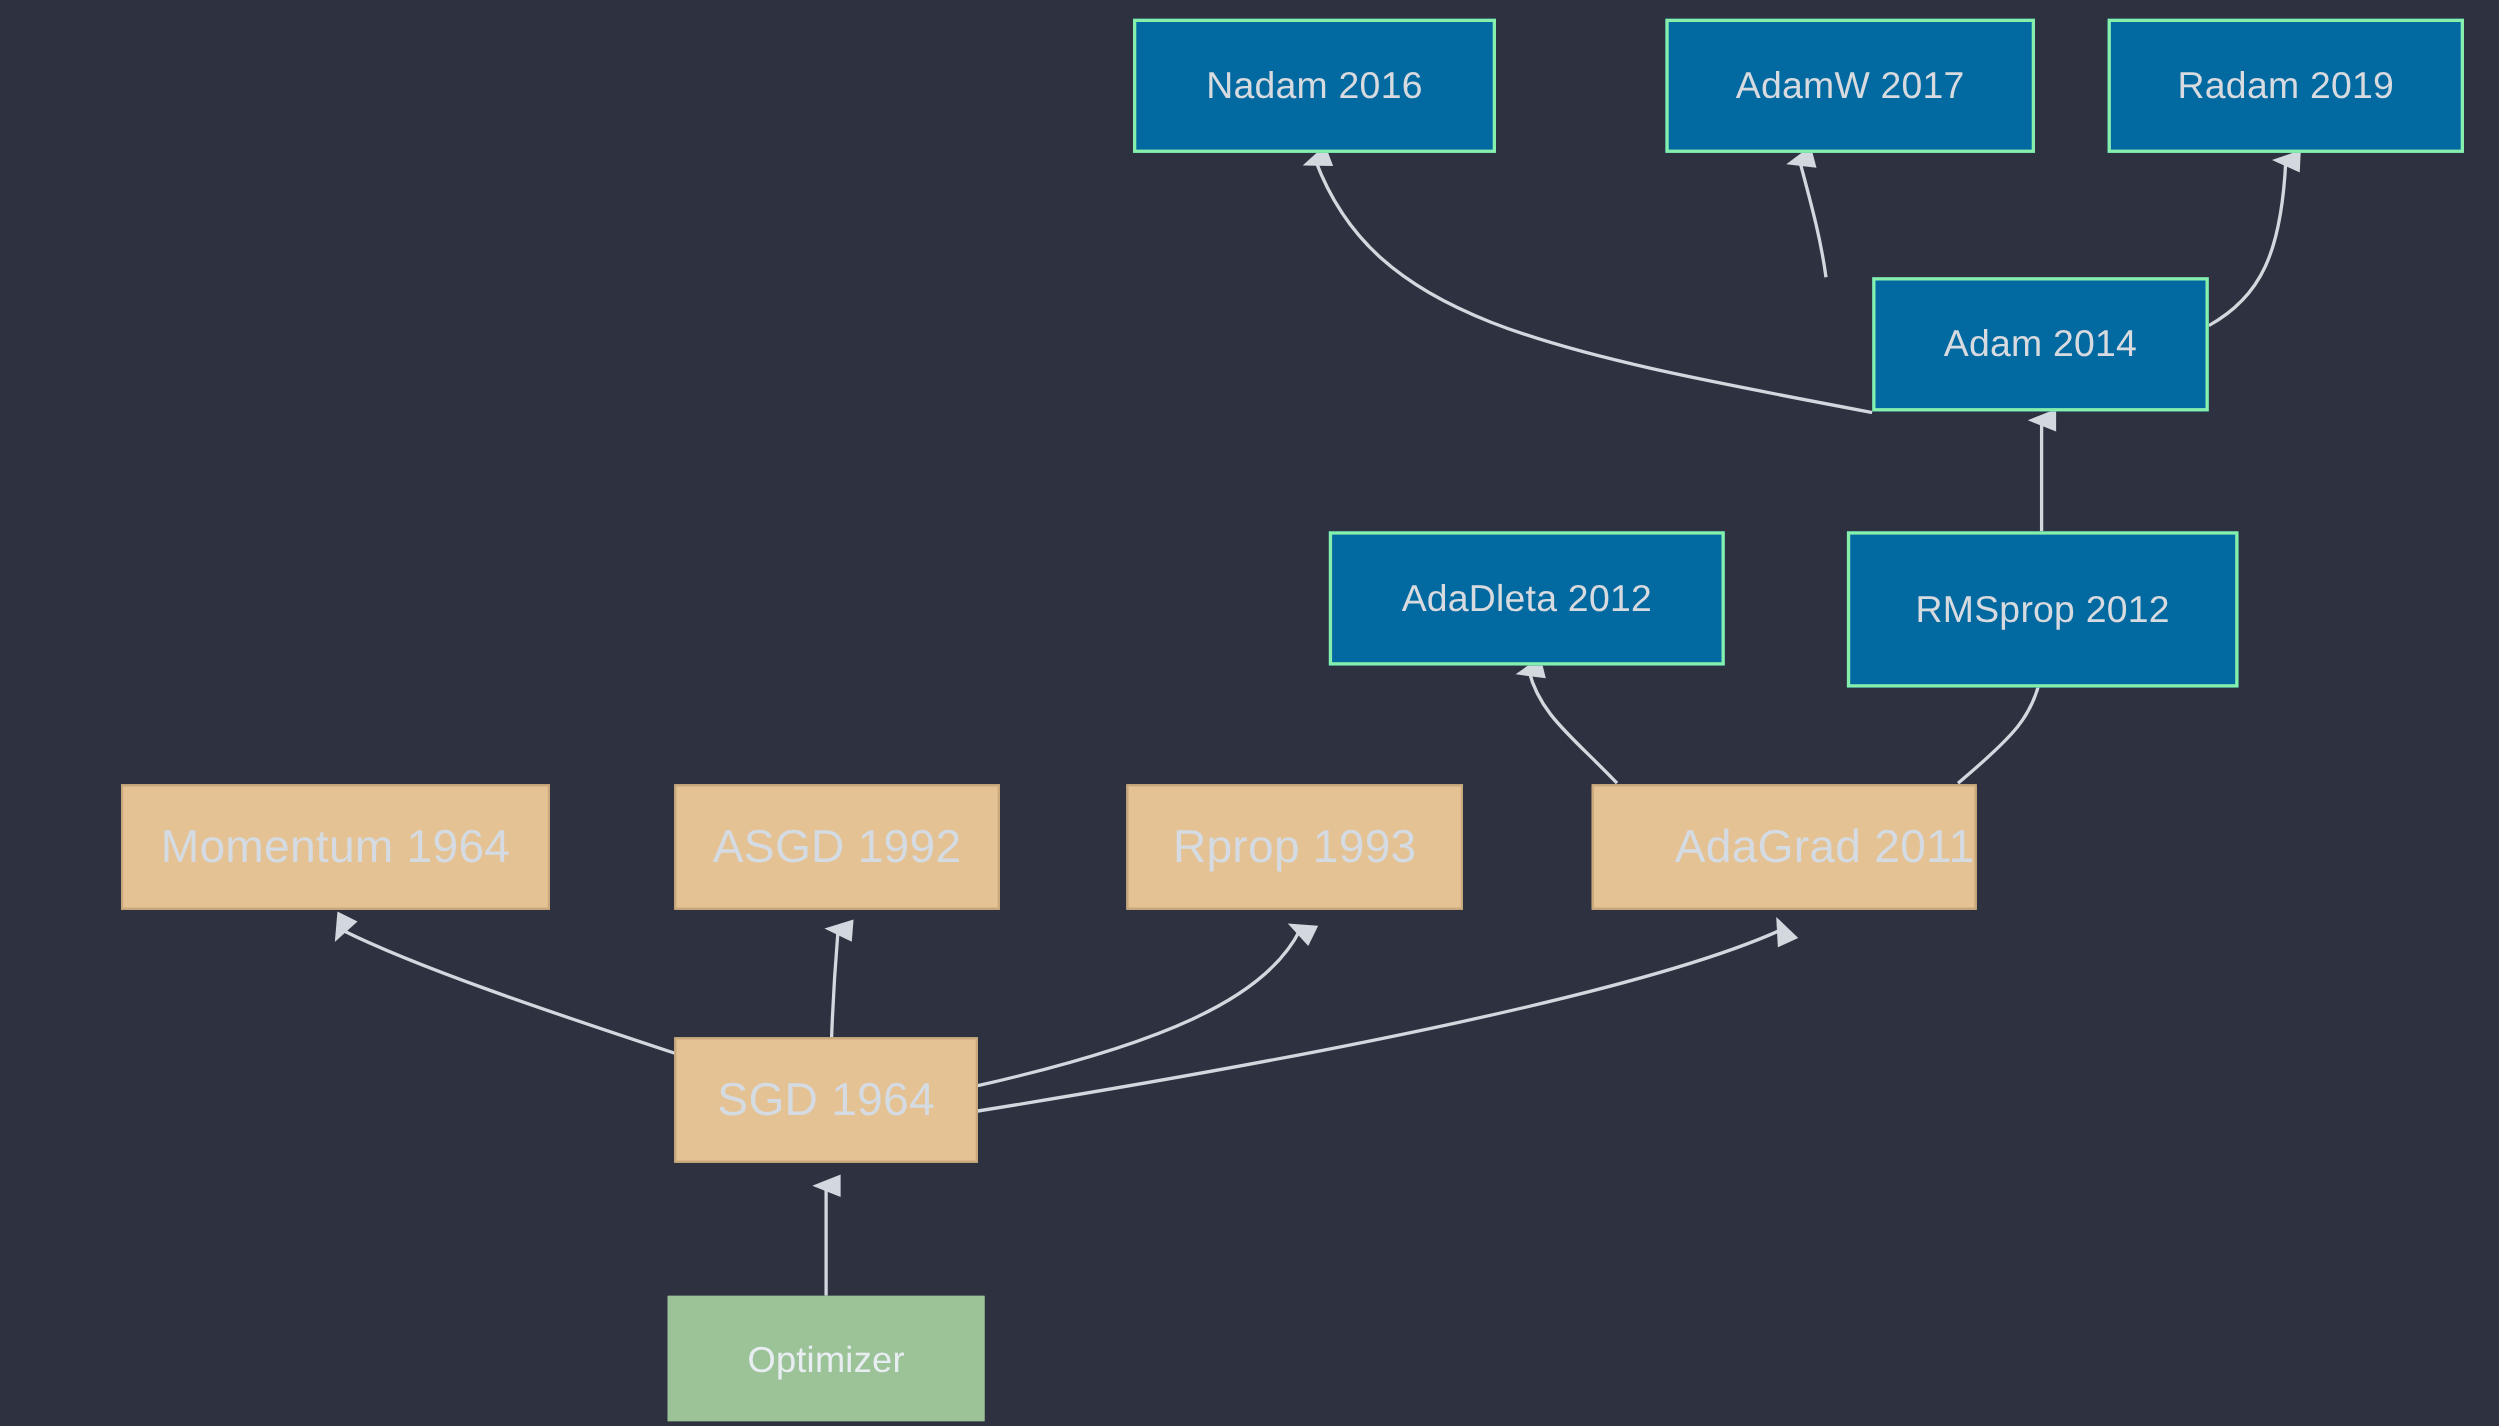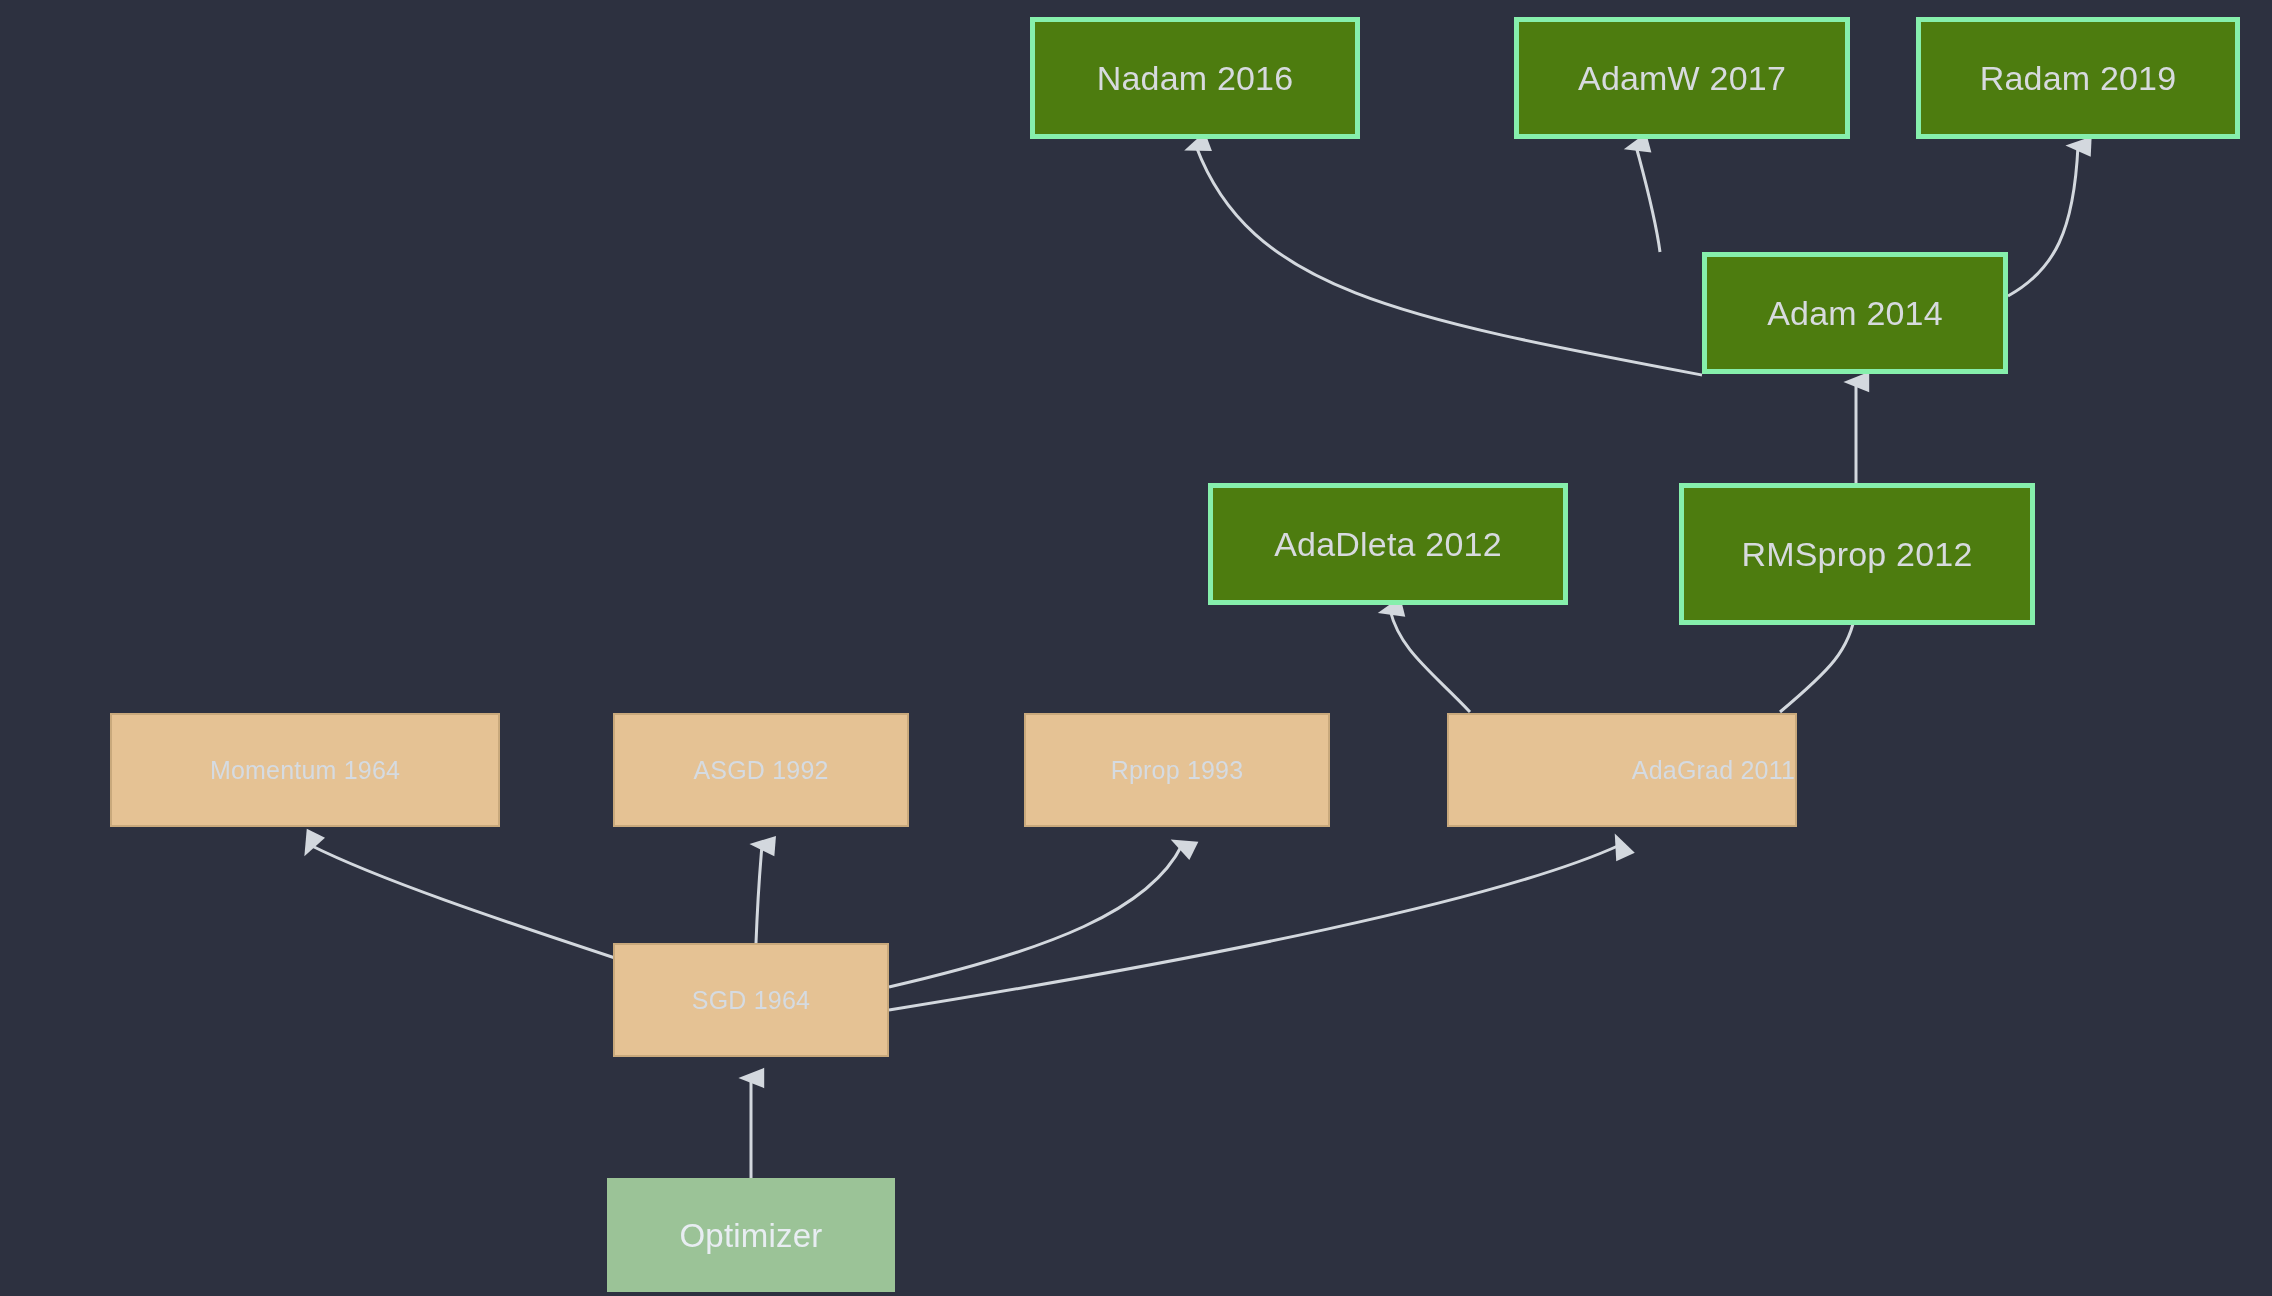--- a/index.html
+++ b/index.html
@@ -26,30 +26,30 @@
   .node {
     position: absolute;
     box-sizing: border-box;
     display: flex;
     align-items: center;
     justify-content: center;
     text-align: center;
     letter-spacing: 0.2px;
   }
   .node-dark {
-    background: #4d7c0f;
-    border: 5px solid #86efac;
+    background: #0369a1;
+    border: 3px solid #86efac;
     color: #d7dade;
     font-size: 34px;
   }
   .node-tan {
     background: #e5c294;
     border: 2px solid #c9a97c;
     color: #d5dbe2;
-    font-size: 25px;
+    font-size: 42px;
   }
   .node-green {
     background: #9bc397;
     border: 2px solid #9bc397;
     color: #e8edf2;
     font-size: 33px;
   }
   .node-label {
     display: block;
     line-height: 1;

